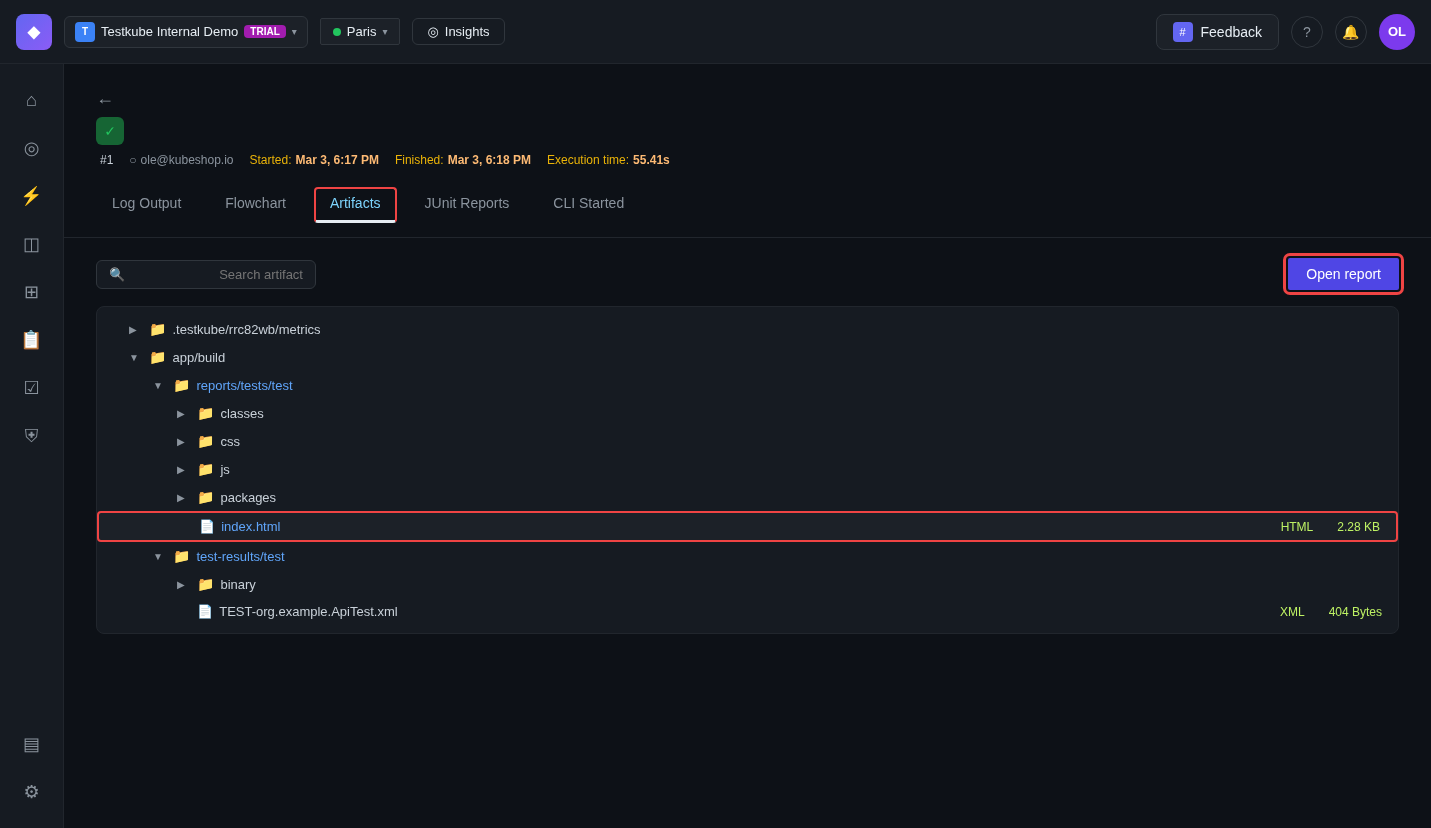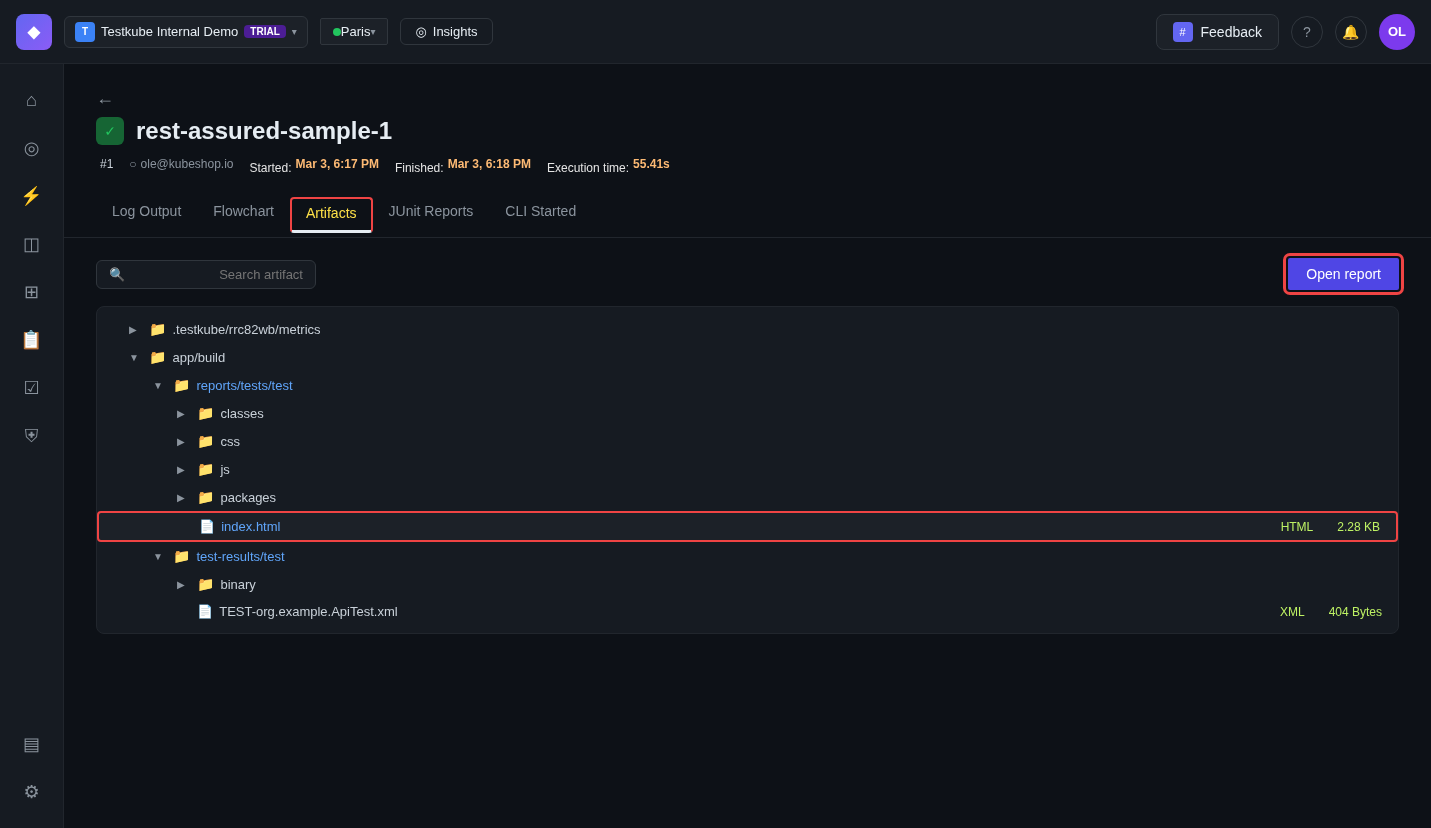--- a/index.html
+++ b/index.html
@@ -53,31 +53,32 @@
       border-radius: 4px;
       display: flex;
       align-items: center;
       justify-content: center;
       color: white;
       font-size: 10px;
       font-weight: bold;
     }
     .org-name { color: #e6edf3; font-size: 13px; }
     .org-badge {
-      background: #4c1d95;
+      background: #a21caf;
       color: white;
       font-size: 10px;
       padding: 1px 6px;
       border-radius: 4px;
       font-weight: 600;
     }
     .chevron-icon { color: #8b949e; font-size: 10px; }
     .env-selector {
       display: flex;
       align-items: center;
+      gap: 6px;
       background: #1c2128;
       border: 1px solid #30363d;
       border-radius: 2px;
       padding: 5px 12px;
       cursor: pointer;
     }
     .env-dot { width: 8px; height: 8px; border-radius: 50%; background: #22c55e; }
     .env-name { color: #e6edf3; font-size: 13px; }
     .insights-btn {
       display: flex;
@@ -217,42 +218,42 @@
     }
     .meta-row {
       display: flex;
       align-items: center;
       gap: 16px;
       color: #8b949e;
       font-size: 12px;
       padding-left: 4px;
     }
     .meta-item { display: flex; align-items: center; gap: 4px; }
-    .meta-label { color: #e5e5e5; margin-top: 8px; }
+    .meta-label { color: #eab308; }
     .meta-value { color: #c9d1d9; }
     .meta-bold { color: #fdba74; font-weight: 600; }
 
     
     .tabs-container {
       display: flex;
-      align-items: flex-end;
-      padding: 20px 32px 4px;
+      align-items: flex-start;
+      padding: 20px 32px 12px;
       border-bottom: 1px solid #21262d;
-      gap: 0;
+      gap: 12px;
     }
     .tab {
       padding: 8px 16px 12px;
       cursor: pointer;
       color: #8b949e;
       font-size: 14px;
       border-bottom: 2px solid transparent;
       position: relative;
     }
     .tab.active {
-      color: #fde047;
+      color: #7dd3fc;
       border-bottom: 2px solid #e6edf3;
     }
     .tab.active::after {
       content: '';
       position: absolute;
       bottom: -1px;
       left: 0;
       right: 0;
       height: 2px;
       background: #e6edf3;
@@ -394,21 +395,20 @@
     <div class="sidebar-icon">▤</div>
     <div class="sidebar-icon">⚙</div>
   </div>
 
   <div class="content-area">
 
     <div class="page-header">
       <div class="back-btn">←</div>
       <div class="test-title-row">
         <div class="status-badge-green">✓</div>
-        <h1 class="test-title">rest-assured-sample-1</h1>
       </div>
       <div class="meta-row">
         <span class="meta-value">#1</span>
         <span class="meta-item">
           <span>○</span>
           <span>ole@kubeshop.io</span>
         </span>
         <span class="meta-item">
           <span class="meta-label">Started:</span>
           <span class="meta-bold">Mar 3, 6:17 PM</span>

